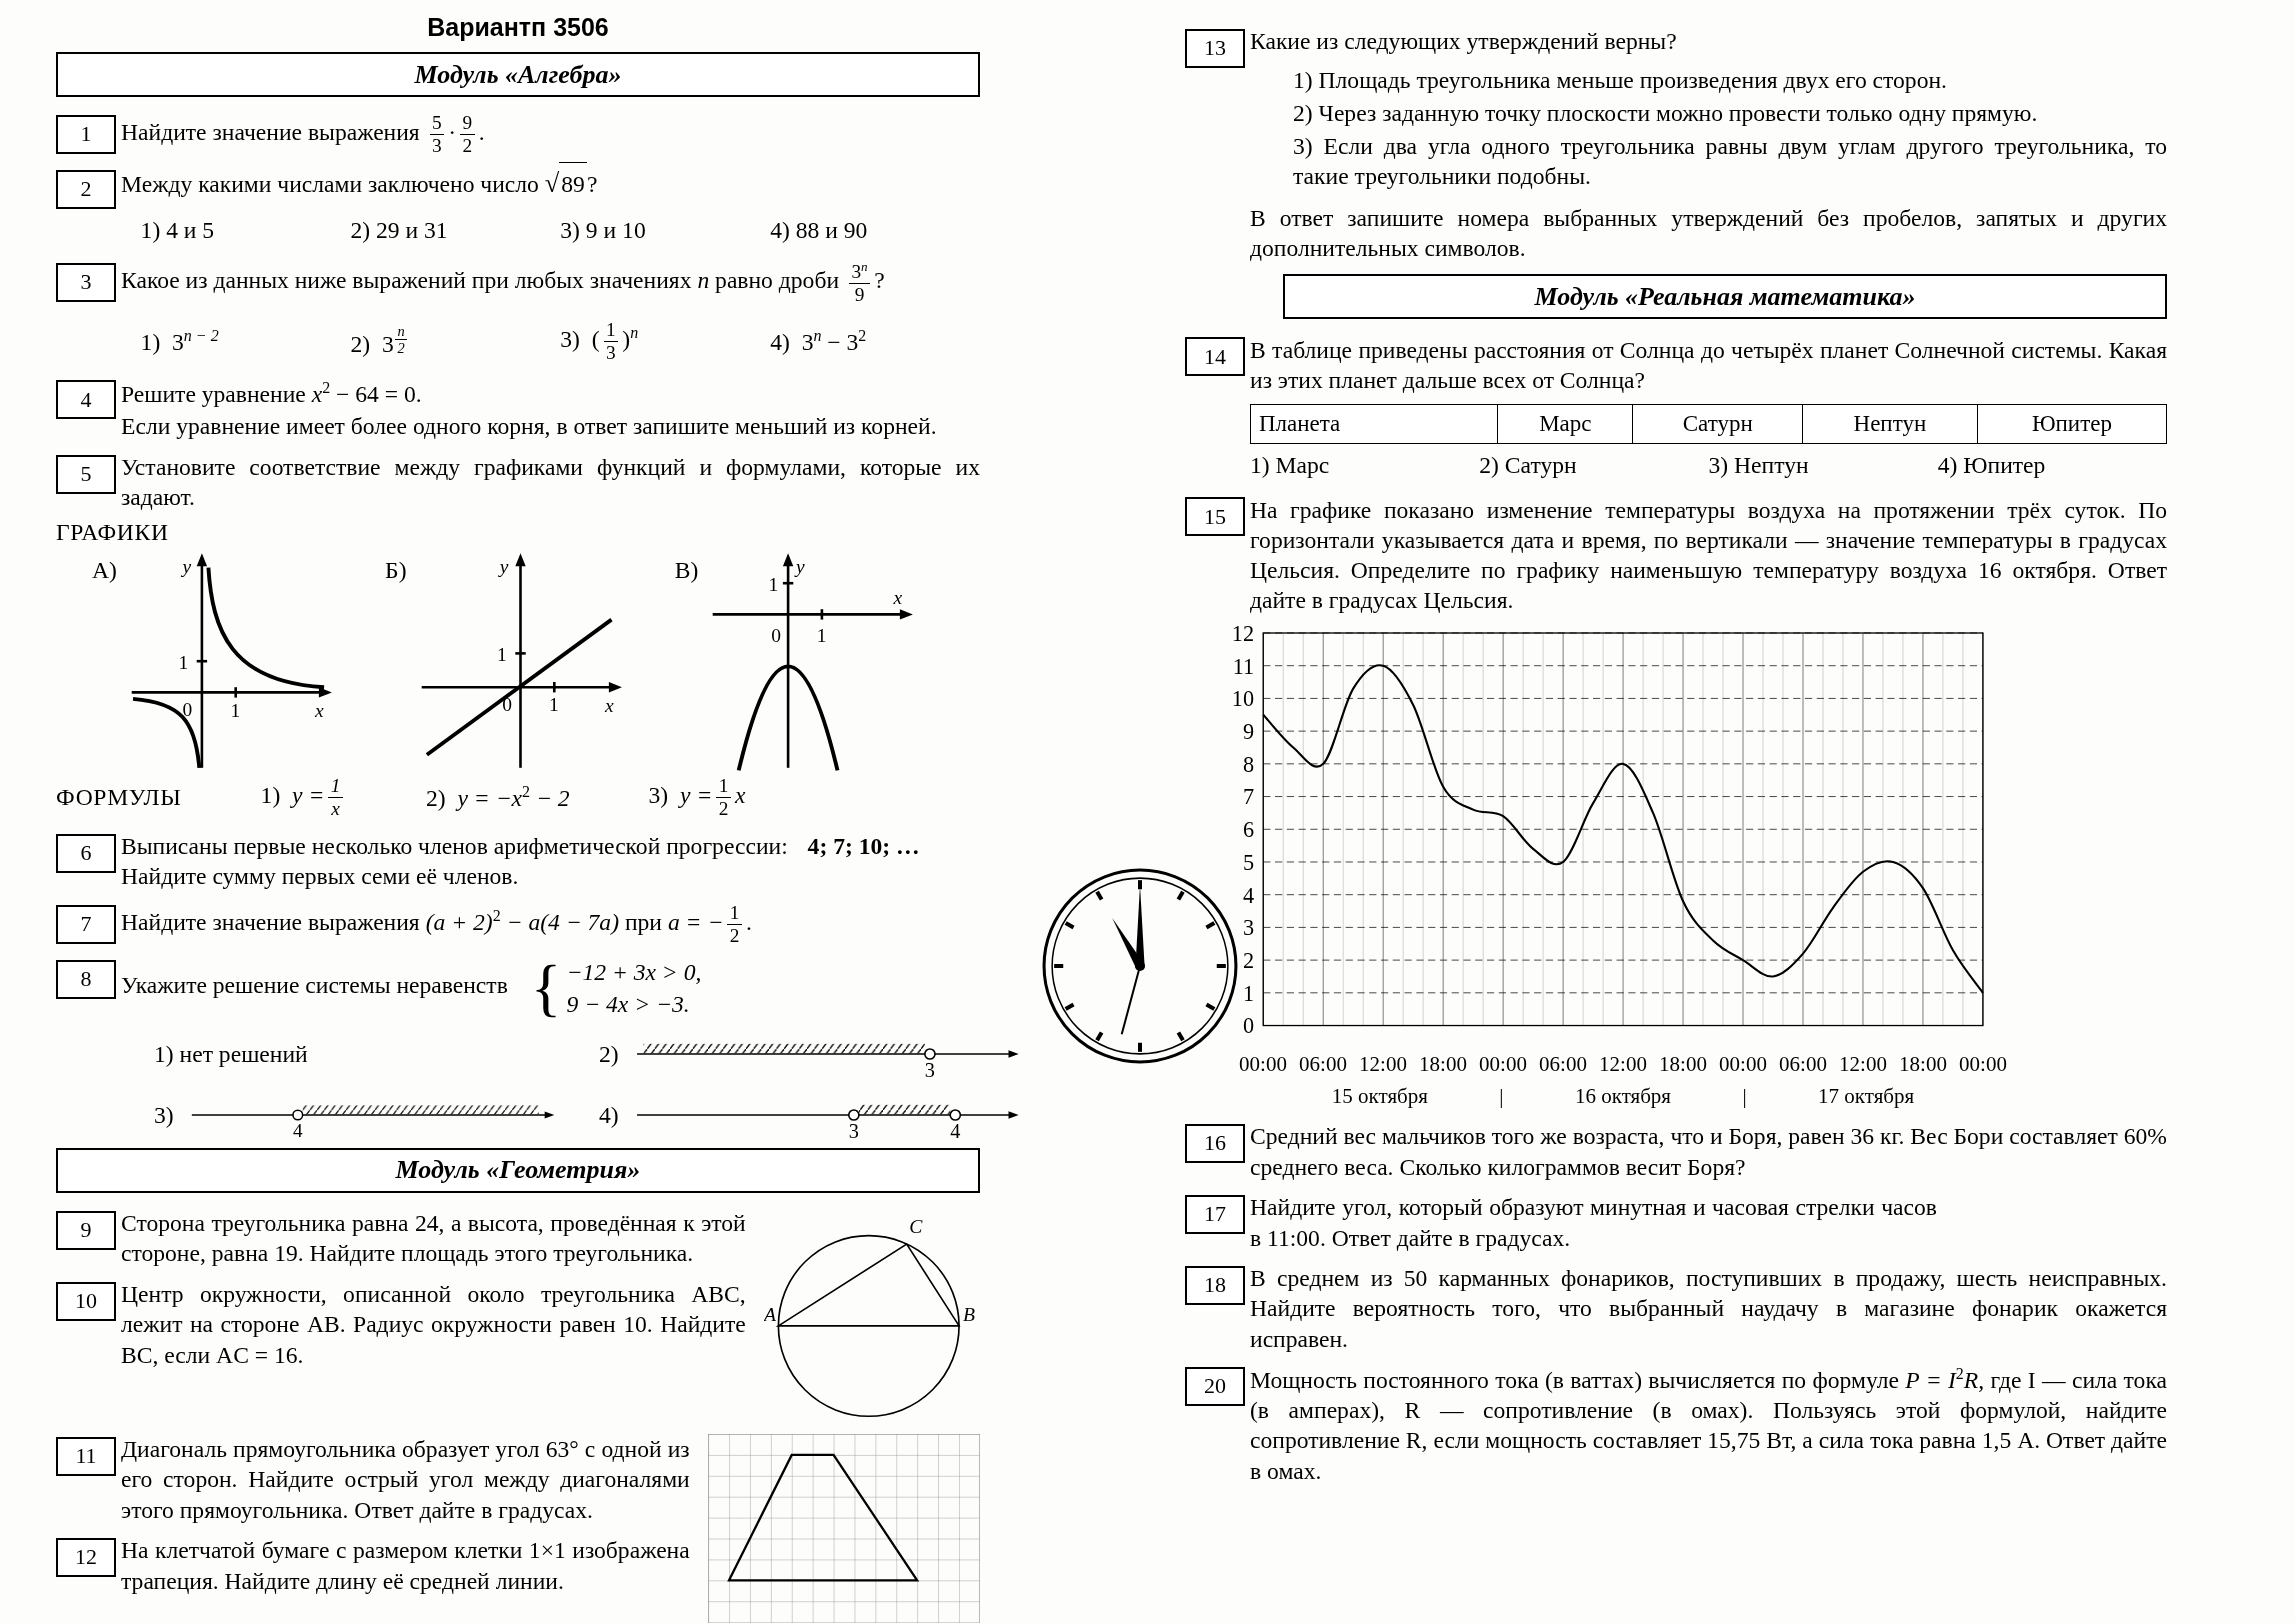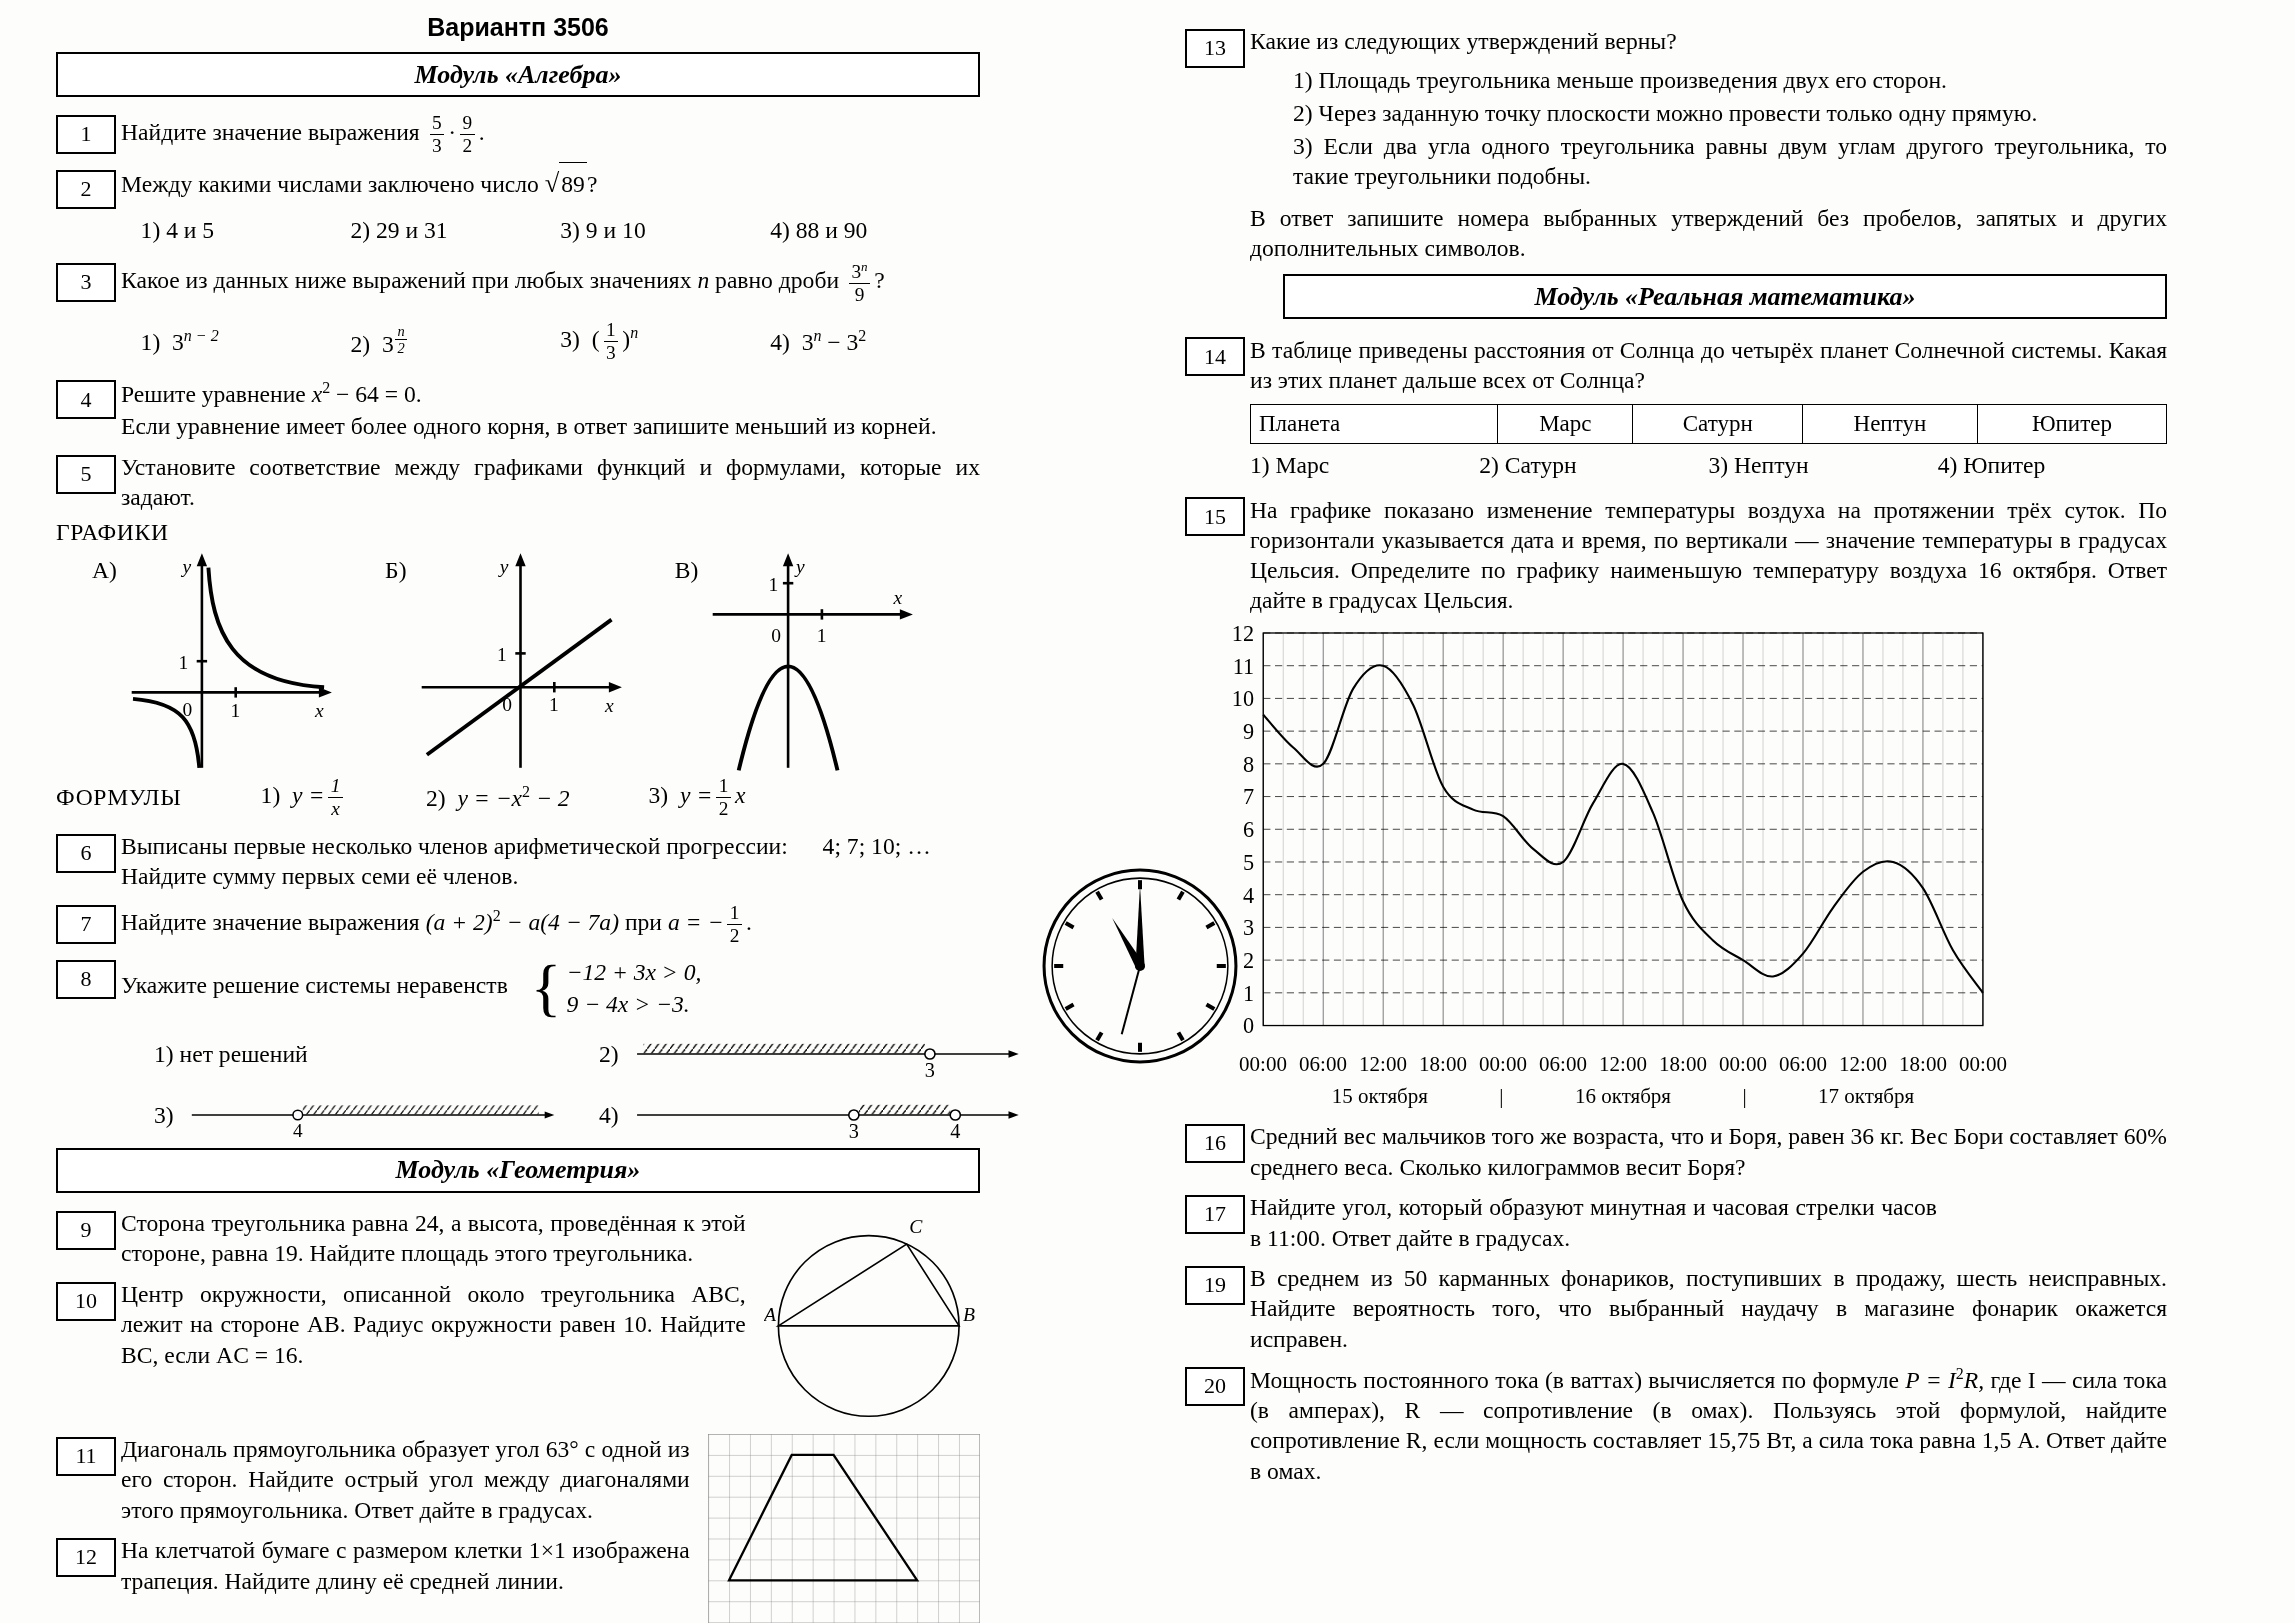--- a/index.html
+++ b/index.html
@@ -213,21 +213,21 @@
       <span><span>3)</span>&nbsp; <i>y =</i><span class="frac upright">
             <span class="fnum">1</span>
             <span class="fden">2</span>
           </span><i>x</i></span>
     </div>
 
     <div class="problem">
       <div class="pnum">6</div>
       <div class="ptext">
         <span>Выписаны первые несколько членов арифметической прогрессии:</span>
-        <span style="white-space:nowrap;margin-left:29px;">4; 7; 10; …</span>
+        <span style="white-space:nowrap;margin-left:14px;font-weight:bold;">4; 7; 10; …</span>
         <div>Найдите сумму первых семи её членов.</div>
       </div>
     </div>
 
     <div class="problem">
       <div class="pnum">7</div>
       <div class="ptext">
         <span>Найдите значение выражения</span>
         <i>(a + 2)</i><sup>2</sup><i> − a(4 − 7a)</i>
         <span>при</span>
@@ -519,21 +519,21 @@
       <div class="pnum">16</div>
       <div class="ptext">Средний вес мальчиков того же возраста, что и Боря, равен 36 кг. Вес Бори составляет 60% среднего веса. Сколько килограммов весит Боря?</div>
     </div>
 
     <div class="problem">
       <div class="pnum">17</div>
       <div class="ptext" style="max-width:687px;">Найдите угол, который образуют минутная и часовая стрелки часов в 11:00. Ответ дайте в градусах.</div>
     </div>
 
     <div class="problem">
-      <div class="pnum">19</div>
+      <div class="pnum">18</div>
       <div class="ptext">В среднем из 50 карманных фонариков, поступивших в продажу, шесть неисправных. Найдите вероятность того, что выбранный наудачу в магазине фонарик окажется исправен.</div>
     </div>
 
     <div class="problem">
       <div class="pnum">20</div>
       <div class="ptext">
         <span>Мощность постоянного тока (в ваттах) вычисляется по формуле</span>
         <i>P = I</i><sup>2</sup><i>R,</i>
         <span>где I — сила тока (в амперах), R — сопротивление (в омах). Пользуясь этой формулой, найдите сопротивление R, если мощность составляет 15,75 Вт, а сила тока равна 1,5 А. Ответ дайте в омах.</span>
       </div>

